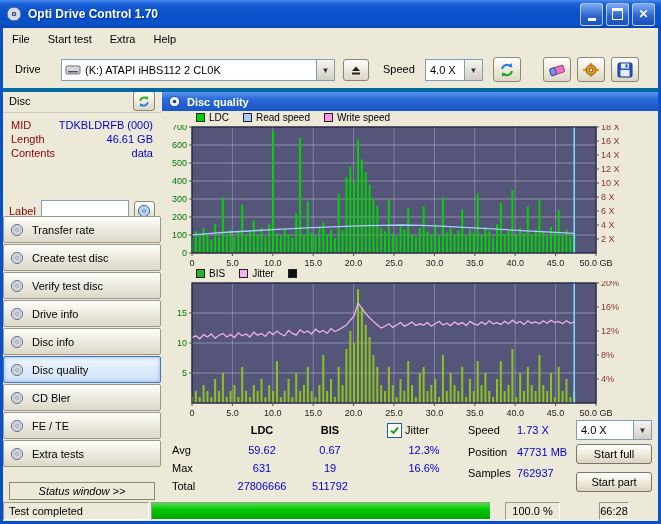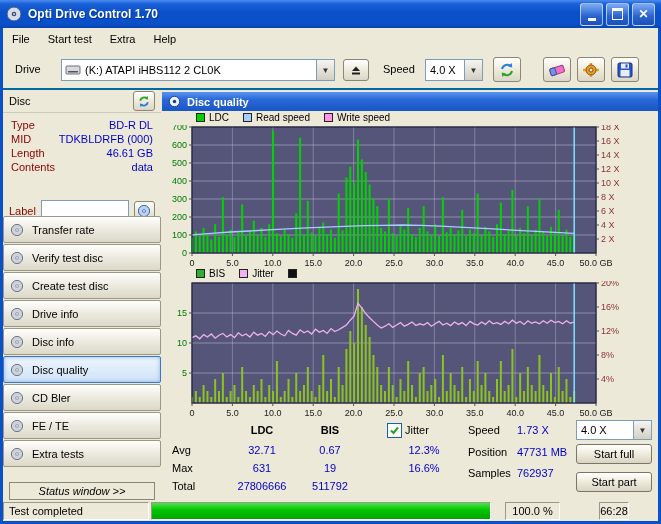--- a/index.html
+++ b/index.html
@@ -14,21 +14,21 @@
   .title-text{color:#fff;font-weight:bold;font-size:12px;flex:1;text-shadow:1px 1px 1px #00349a;}
   .win-btn{width:21px;height:21px;margin-left:3px;border-radius:3px;border:1px solid rgba(220,235,255,.7);
      background:linear-gradient(#7caaf4,#2a62cc 60%,#1c50b8);display:flex;align-items:center;justify-content:center;cursor:pointer;}
   .glyph-min{width:8px;height:3px;background:#fff;margin-top:10px;}
   .glyph-max{width:9px;height:8px;border:1px solid #fff;border-top-width:3px;}
   .glyph-close{color:#fff;font-size:12px;font-weight:bold;line-height:1;}
 
   .menubar{position:absolute;left:3px;top:28px;right:3px;height:22px;background:#ece9d8;display:flex;align-items:center;z-index:55;}
   .menu-item{padding:3px 9px;cursor:pointer;}
 
-  .toolbar{position:absolute;left:3px;top:50px;right:3px;height:38px;background:#ece9d8;border-bottom:2px solid #0369a1;z-index:55;}
+  .toolbar{position:absolute;left:3px;top:50px;right:3px;height:38px;background:#ece9d8;border-bottom:4px solid #0369a1;z-index:55;}
   .lbl{position:absolute;white-space:nowrap;}
   .combo{position:absolute;height:22px;background:#fff;border:1px solid #7f9db9;display:flex;align-items:center;box-sizing:border-box;cursor:pointer;}
   .combo-text{flex:1;padding-left:4px;white-space:nowrap;overflow:hidden;}
   .combo-arrow{width:17px;align-self:stretch;background:linear-gradient(#f6f5f1,#d2cec2);border-left:1px solid #7f9db9;
      display:flex;align-items:center;justify-content:center;font-size:8px;color:#333;}
   .tbtn{position:absolute;background:linear-gradient(#ffffff,#ece9d8 55%,#dcd6c8);border:1px solid #8a8775;border-radius:3px;
      display:flex;align-items:center;justify-content:center;padding:0;cursor:pointer;}
   .push-btn{position:absolute;width:76px;height:20px;background:linear-gradient(#ffffff,#ece9d8 55%,#d9d3c4);
      border:1px solid #7a7765;border-radius:3px;font-size:11px;font-family:"Liberation Sans",sans-serif;cursor:pointer;}
 
@@ -169,24 +169,20 @@
       <svg width="14" height="13" viewBox="0 0 18 16">
           <path d="M4 7 A5.5 5.5 0 0 1 13 4.2" stroke="#27a527" fill="none" stroke-width="2.4"></path>
           <path d="M13.8 1 L14.2 5.4 L10 4.6 Z" fill="#27a527"></path>
           <path d="M14 9 A5.5 5.5 0 0 1 5 11.8" stroke="#2a7de2" fill="none" stroke-width="2.4"></path>
           <path d="M4.2 15 L3.8 10.6 L8 11.4 Z" fill="#2a7de2"></path>
         </svg>
     </button>
   </div>
   <div id="disc-info">
       <div class="info-row">
-        <span class="info-label">Type</span>
-        <span class="info-value">BD-R DL</span>
-      </div>
-      <div class="info-row">
         <span class="info-label">MID</span>
         <span class="info-value">TDKBLDRFB (000)</span>
       </div>
       <div class="info-row">
         <span class="info-label">Length</span>
         <span class="info-value">46.61 GB</span>
       </div>
       <div class="info-row">
         <span class="info-label">Contents</span>
         <span class="info-value">data</span>
@@ -215,31 +211,31 @@
         <span class="nav-label">Transfer rate</span>
       </div>
       <div class="nav-btn">
         <span style="display: flex;">
           <svg width="14" height="14" viewBox="0 0 14 14">
             <circle cx="7" cy="7" r="5.6" fill="#cdd2dc" stroke="#6c7686"></circle>
             <circle cx="7" cy="7" r="1.8" fill="#8a93a5"></circle>
             <circle cx="7" cy="7" r="0.9" fill="#ece9d8"></circle>
           </svg>
         </span>
+        <span class="nav-label">Create test disc</span>
+      </div>
+      <div class="nav-btn">
+        <span style="display: flex;">
+          <svg width="14" height="14" viewBox="0 0 14 14">
+            <circle cx="7" cy="7" r="5.6" fill="#cdd2dc" stroke="#6c7686"></circle>
+            <circle cx="7" cy="7" r="1.8" fill="#8a93a5"></circle>
+            <circle cx="7" cy="7" r="0.9" fill="#ece9d8"></circle>
+          </svg>
+        </span>
         <span class="nav-label">Verify test disc</span>
-      </div>
-      <div class="nav-btn">
-        <span style="display: flex;">
-          <svg width="14" height="14" viewBox="0 0 14 14">
-            <circle cx="7" cy="7" r="5.6" fill="#cdd2dc" stroke="#6c7686"></circle>
-            <circle cx="7" cy="7" r="1.8" fill="#8a93a5"></circle>
-            <circle cx="7" cy="7" r="0.9" fill="#ece9d8"></circle>
-          </svg>
-        </span>
-        <span class="nav-label">Create test disc</span>
       </div>
       <div class="nav-btn">
         <span style="display: flex;">
           <svg width="14" height="14" viewBox="0 0 14 14">
             <circle cx="7" cy="7" r="5.6" fill="#cdd2dc" stroke="#6c7686"></circle>
             <circle cx="7" cy="7" r="1.8" fill="#8a93a5"></circle>
             <circle cx="7" cy="7" r="0.9" fill="#ece9d8"></circle>
           </svg>
         </span>
         <span class="nav-label">Drive info</span>
@@ -702,21 +698,21 @@
   <div class="sb-cell" style="left:596px;width:30px;justify-content:center;">
     <span>66:28</span>
   </div>
 </div>
 
 <div class="frame"></div>
 
 <div class="stat-label" style="left: 212px; top: 424px; width: 100px; text-align: center; font-weight: bold;">LDC</div>
 <div class="stat-label" style="left: 290px; top: 424px; width: 80px; text-align: center; font-weight: bold;">BIS</div>
 <div class="stat-label" style="left: 172px; top: 444px;">Avg</div>
-<div class="stat-val" style="left: 212px; top: 444px; width: 100px; text-align: center;">32.71</div>
+<div class="stat-val" style="left: 212px; top: 444px; width: 100px; text-align: center;">59.62</div>
 <div class="stat-val" style="left: 290px; top: 444px; width: 80px; text-align: center;">0.67</div>
 <div class="stat-val" style="left: 389px; top: 444px; width: 70px; text-align: center;">12.3%</div>
 <div class="stat-label" style="left: 172px; top: 462px;">Max</div>
 <div class="stat-val" style="left: 212px; top: 462px; width: 100px; text-align: center;">631</div>
 <div class="stat-val" style="left: 290px; top: 462px; width: 80px; text-align: center;">19</div>
 <div class="stat-val" style="left: 389px; top: 462px; width: 70px; text-align: center;">16.6%</div>
 <div class="stat-label" style="left: 172px; top: 480px;">Total</div>
 <div class="stat-val" style="left: 212px; top: 480px; width: 100px; text-align: center;">27806666</div>
 <div class="stat-val" style="left: 290px; top: 480px; width: 80px; text-align: center;">511792</div>
 

